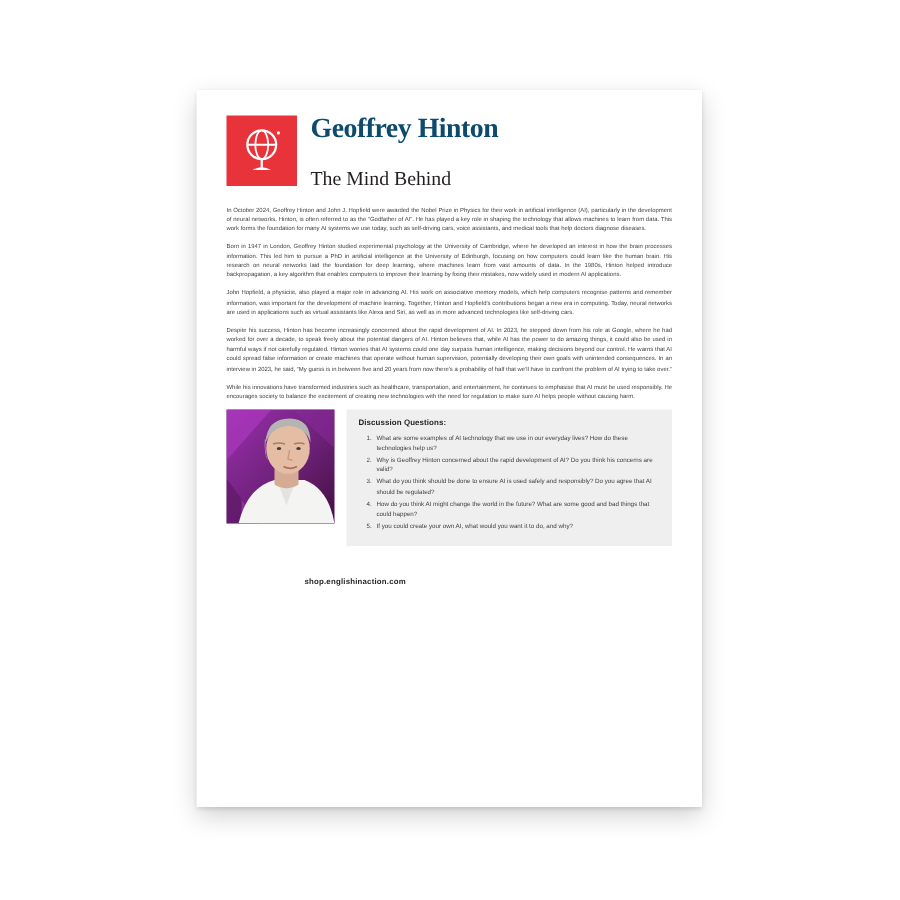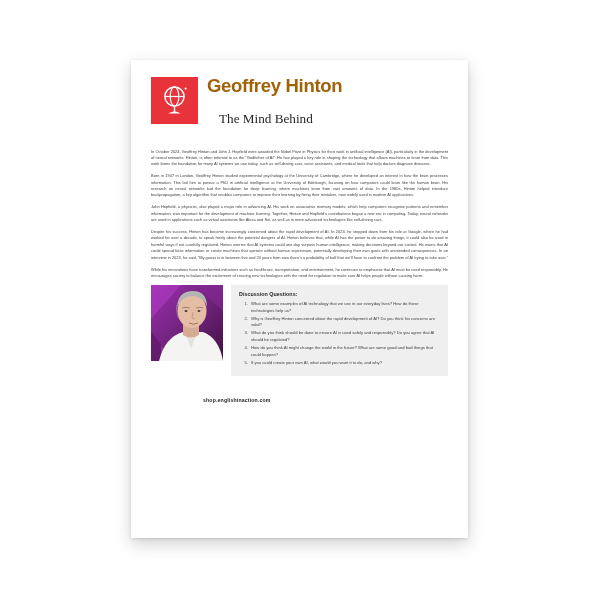--- a/index.html
+++ b/index.html
@@ -46,35 +46,35 @@
     width: 47px;
     height: 47px;
     background: #e8333a;
     flex: 0 0 47px;
     position: relative;
   }
   .logo-box svg { display: block; width: 47px; height: 47px; }
 
   .title-block { padding-top: 0px; }
   .doc-title {
-    font-family: Liberation Sans, sans-serif;
+    font-family: Liberation Serif, serif;
     font-weight: bold;
     font-size: 18.5px;
     line-height: 1.02;
-    color: #a16207;
+    color: #0c4a6e;
     letter-spacing: -0.3px;
     margin: 0 0 16px 0;
     white-space: nowrap;
   }
   .doc-sub {
     font-family: "Liberation Serif", "DejaVu Serif", serif;
     font-size: 13.2px;
     line-height: 1.12;
     color: #231f20;
-    margin: 12px;
+    margin: 0;
   }
 
   
   .body-copy { margin-top: 2px; }
   .para {
     font-family: "Liberation Sans", sans-serif;
     font-size: 3.95px;
     line-height: 1.62;
     color: #3e3e42;
     text-align: justify;

